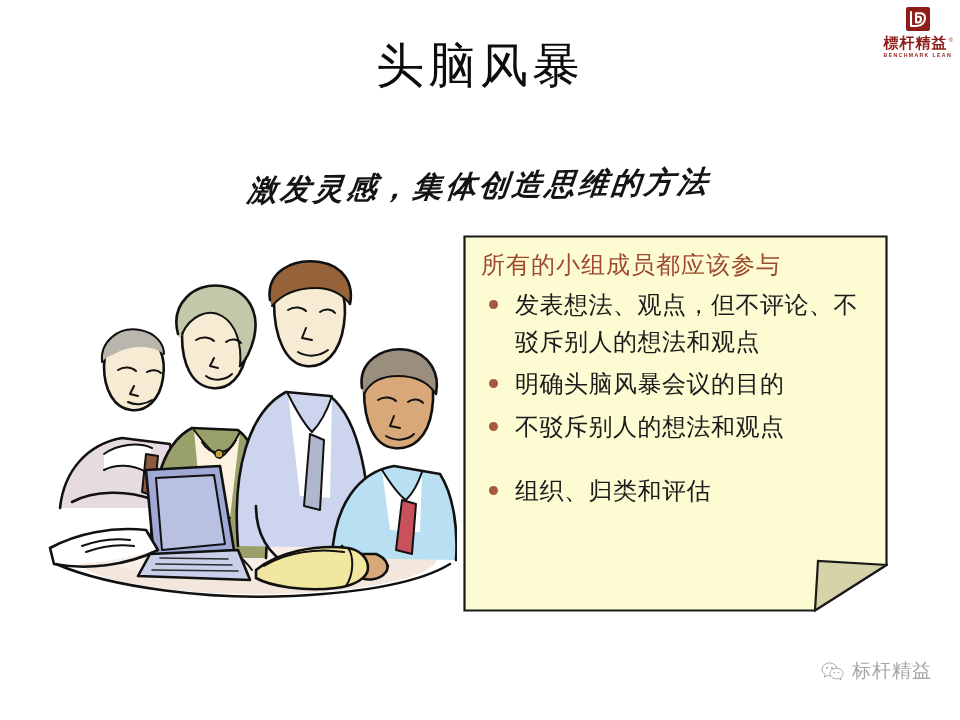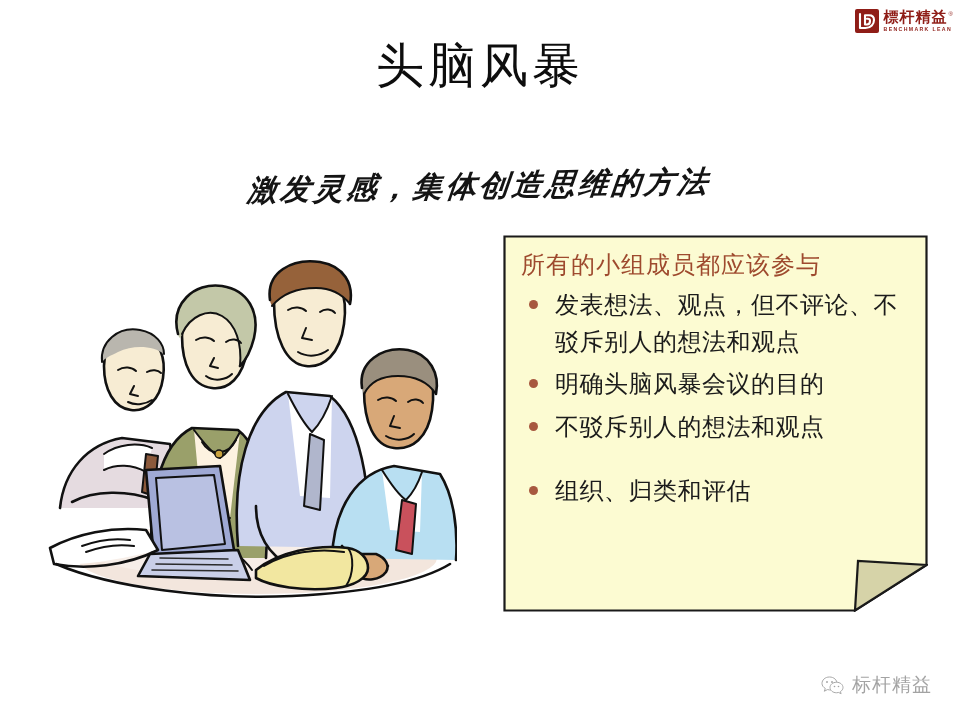--- a/index.html
+++ b/index.html
@@ -21,20 +21,21 @@
 
   
   .brand-logo {
     position: absolute;
     top: 7px;
     right: 8px;
     display: flex;
     align-items: center;
     gap: 5px;
     height: 28px;
+    flex-direction: column;
   }
   .brand-mark {
     width: 24px;
     height: 24px;
     background: #8f1d17;
     border-radius: 2px;
     position: relative;
     flex: 0 0 auto;
   }
   .brand-mark .swoosh {
@@ -104,21 +105,20 @@
     white-space: nowrap;
   }
 
   
   .note {
     position: absolute;
     left: 463px;
     top: 235px;
     width: 425px;
     height: 350px;
-    margin-left: 40px;
   }
   .note-shape {
     position: absolute;
     inset: 0;
   }
   .note-body {
     position: absolute;
     left: 0;
     top: 0;
     right: 0;
@@ -173,21 +173,21 @@
   .illustration svg {
     display: block;
     width: 100%;
     height: 100%;
   }
 
   
   .wechat-watermark {
     position: absolute;
     right: 28px;
-    bottom: 22px;
+    bottom: 36px;
     display: flex;
     align-items: center;
     gap: 8px;
     opacity: 0.62;
   }
   .wechat-icon {
     width: 23px;
     height: 20px;
     flex: 0 0 auto;
   }

